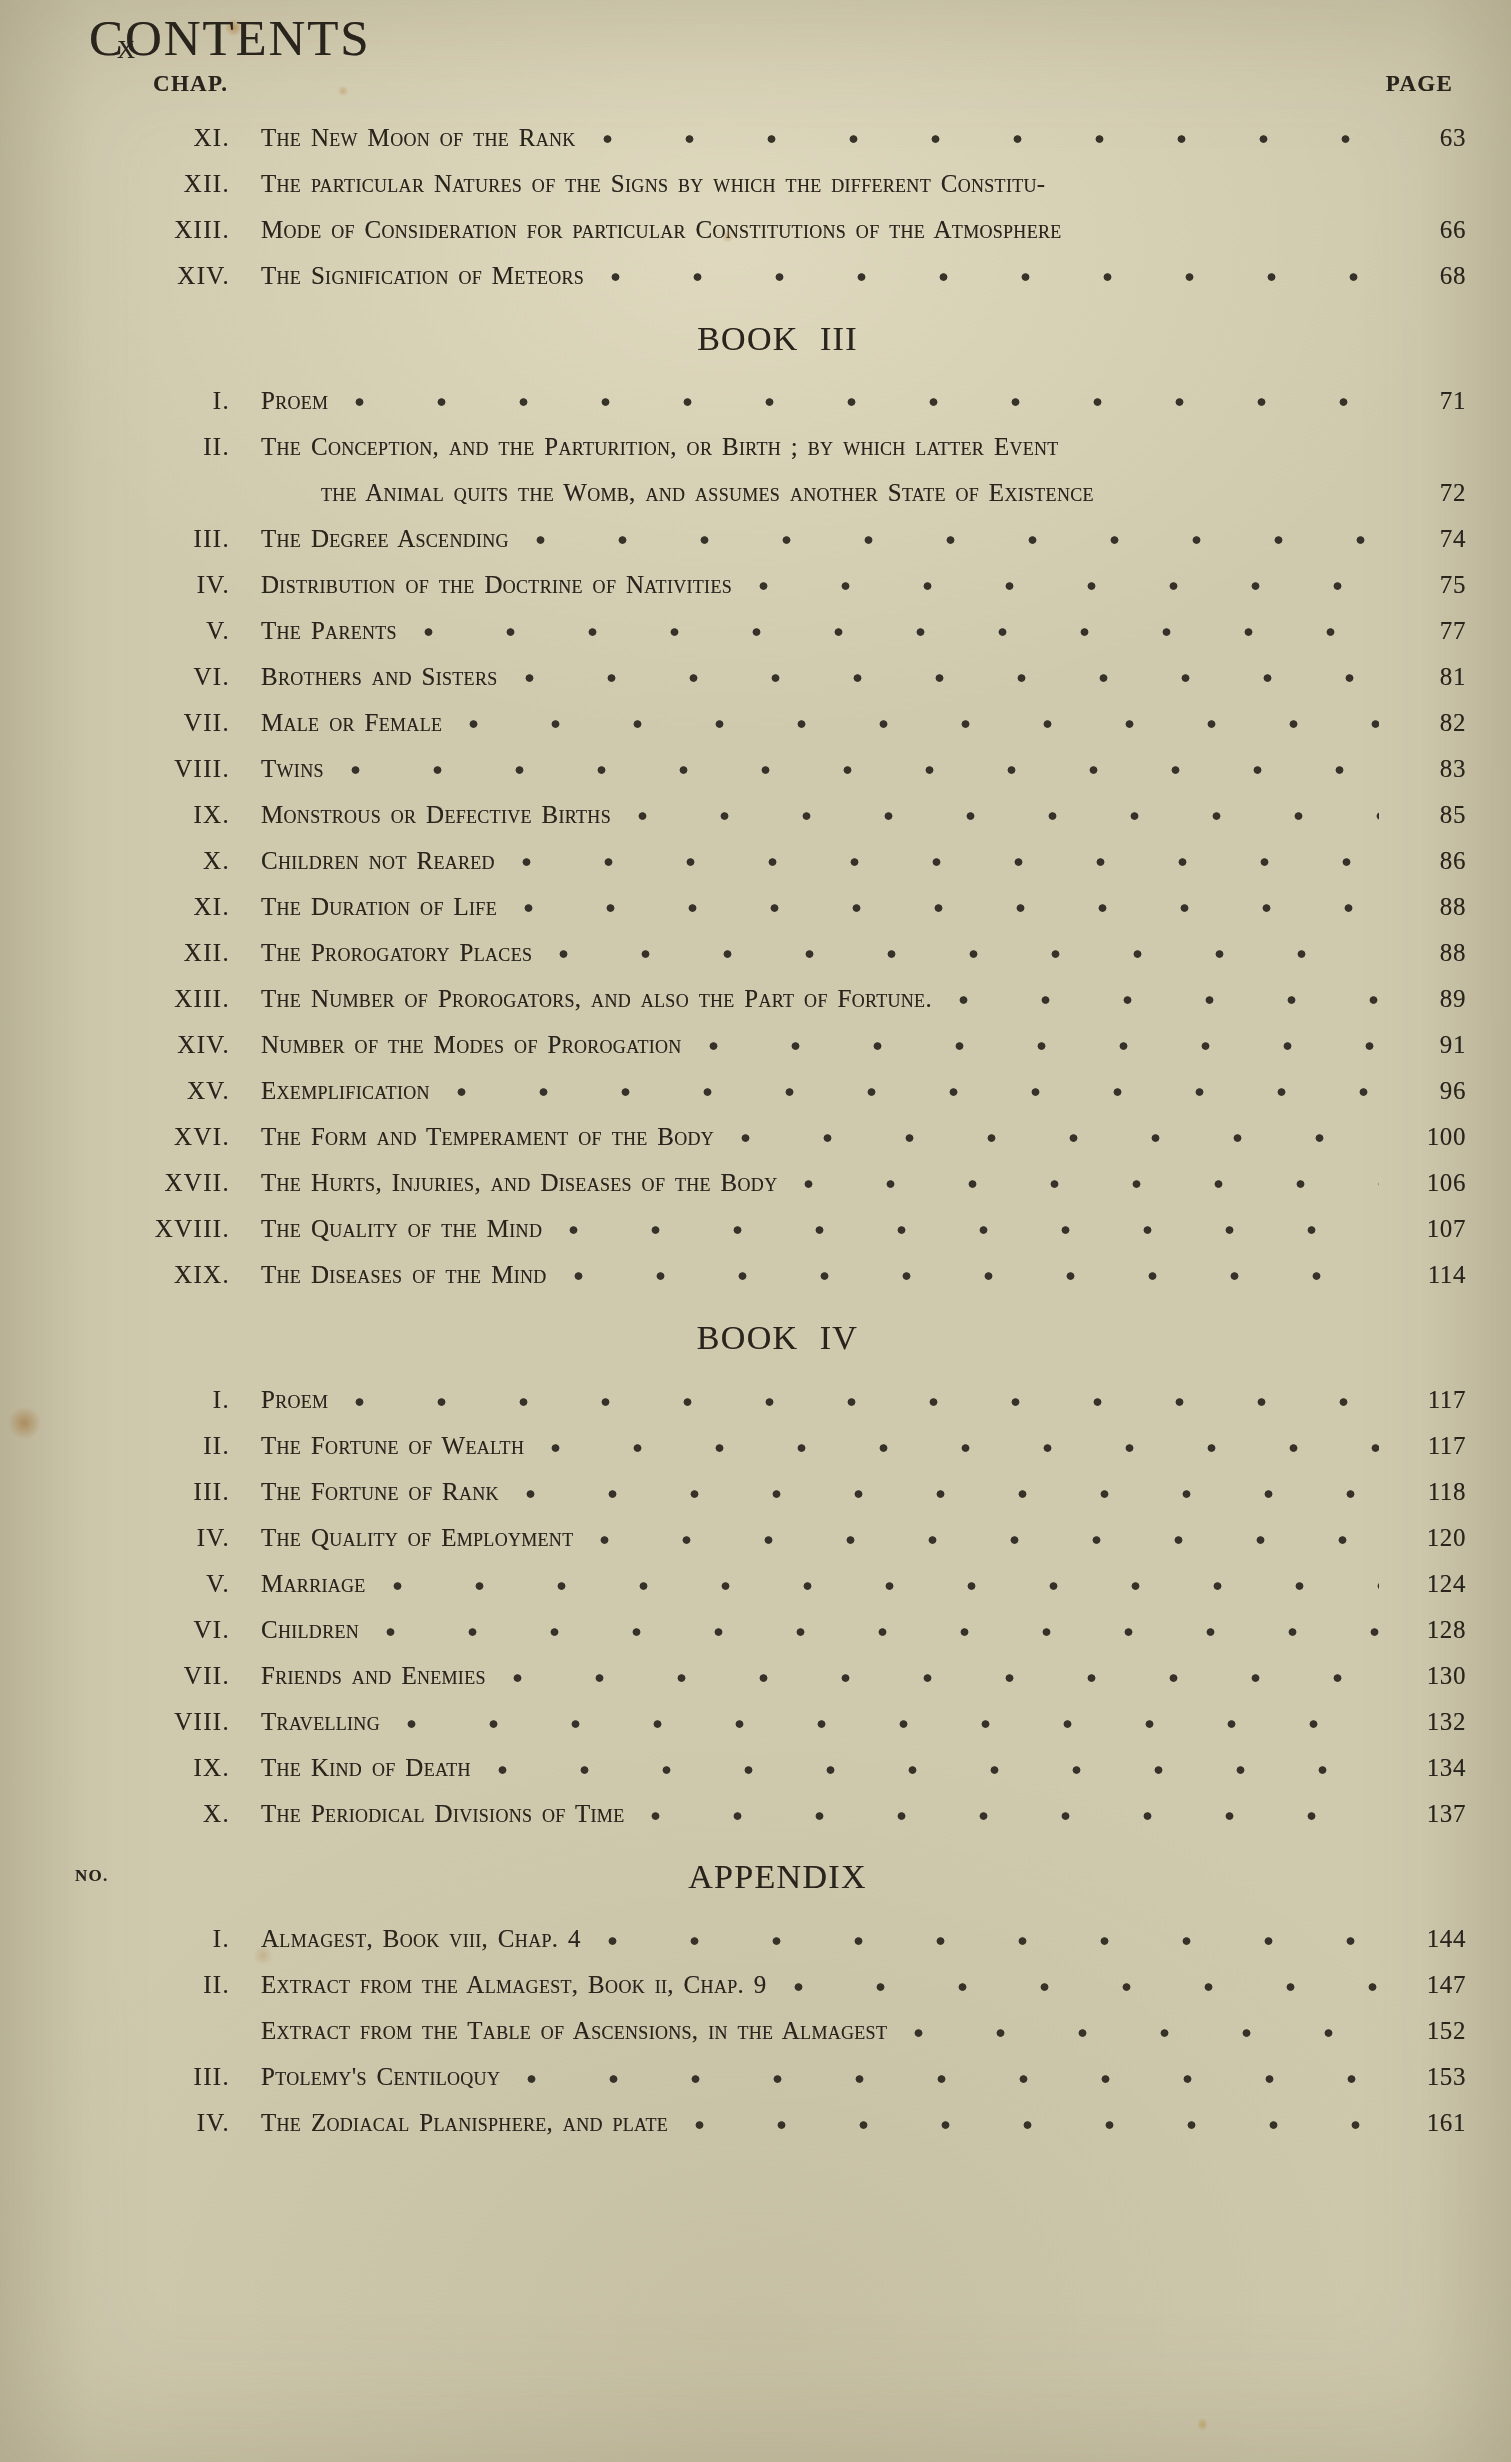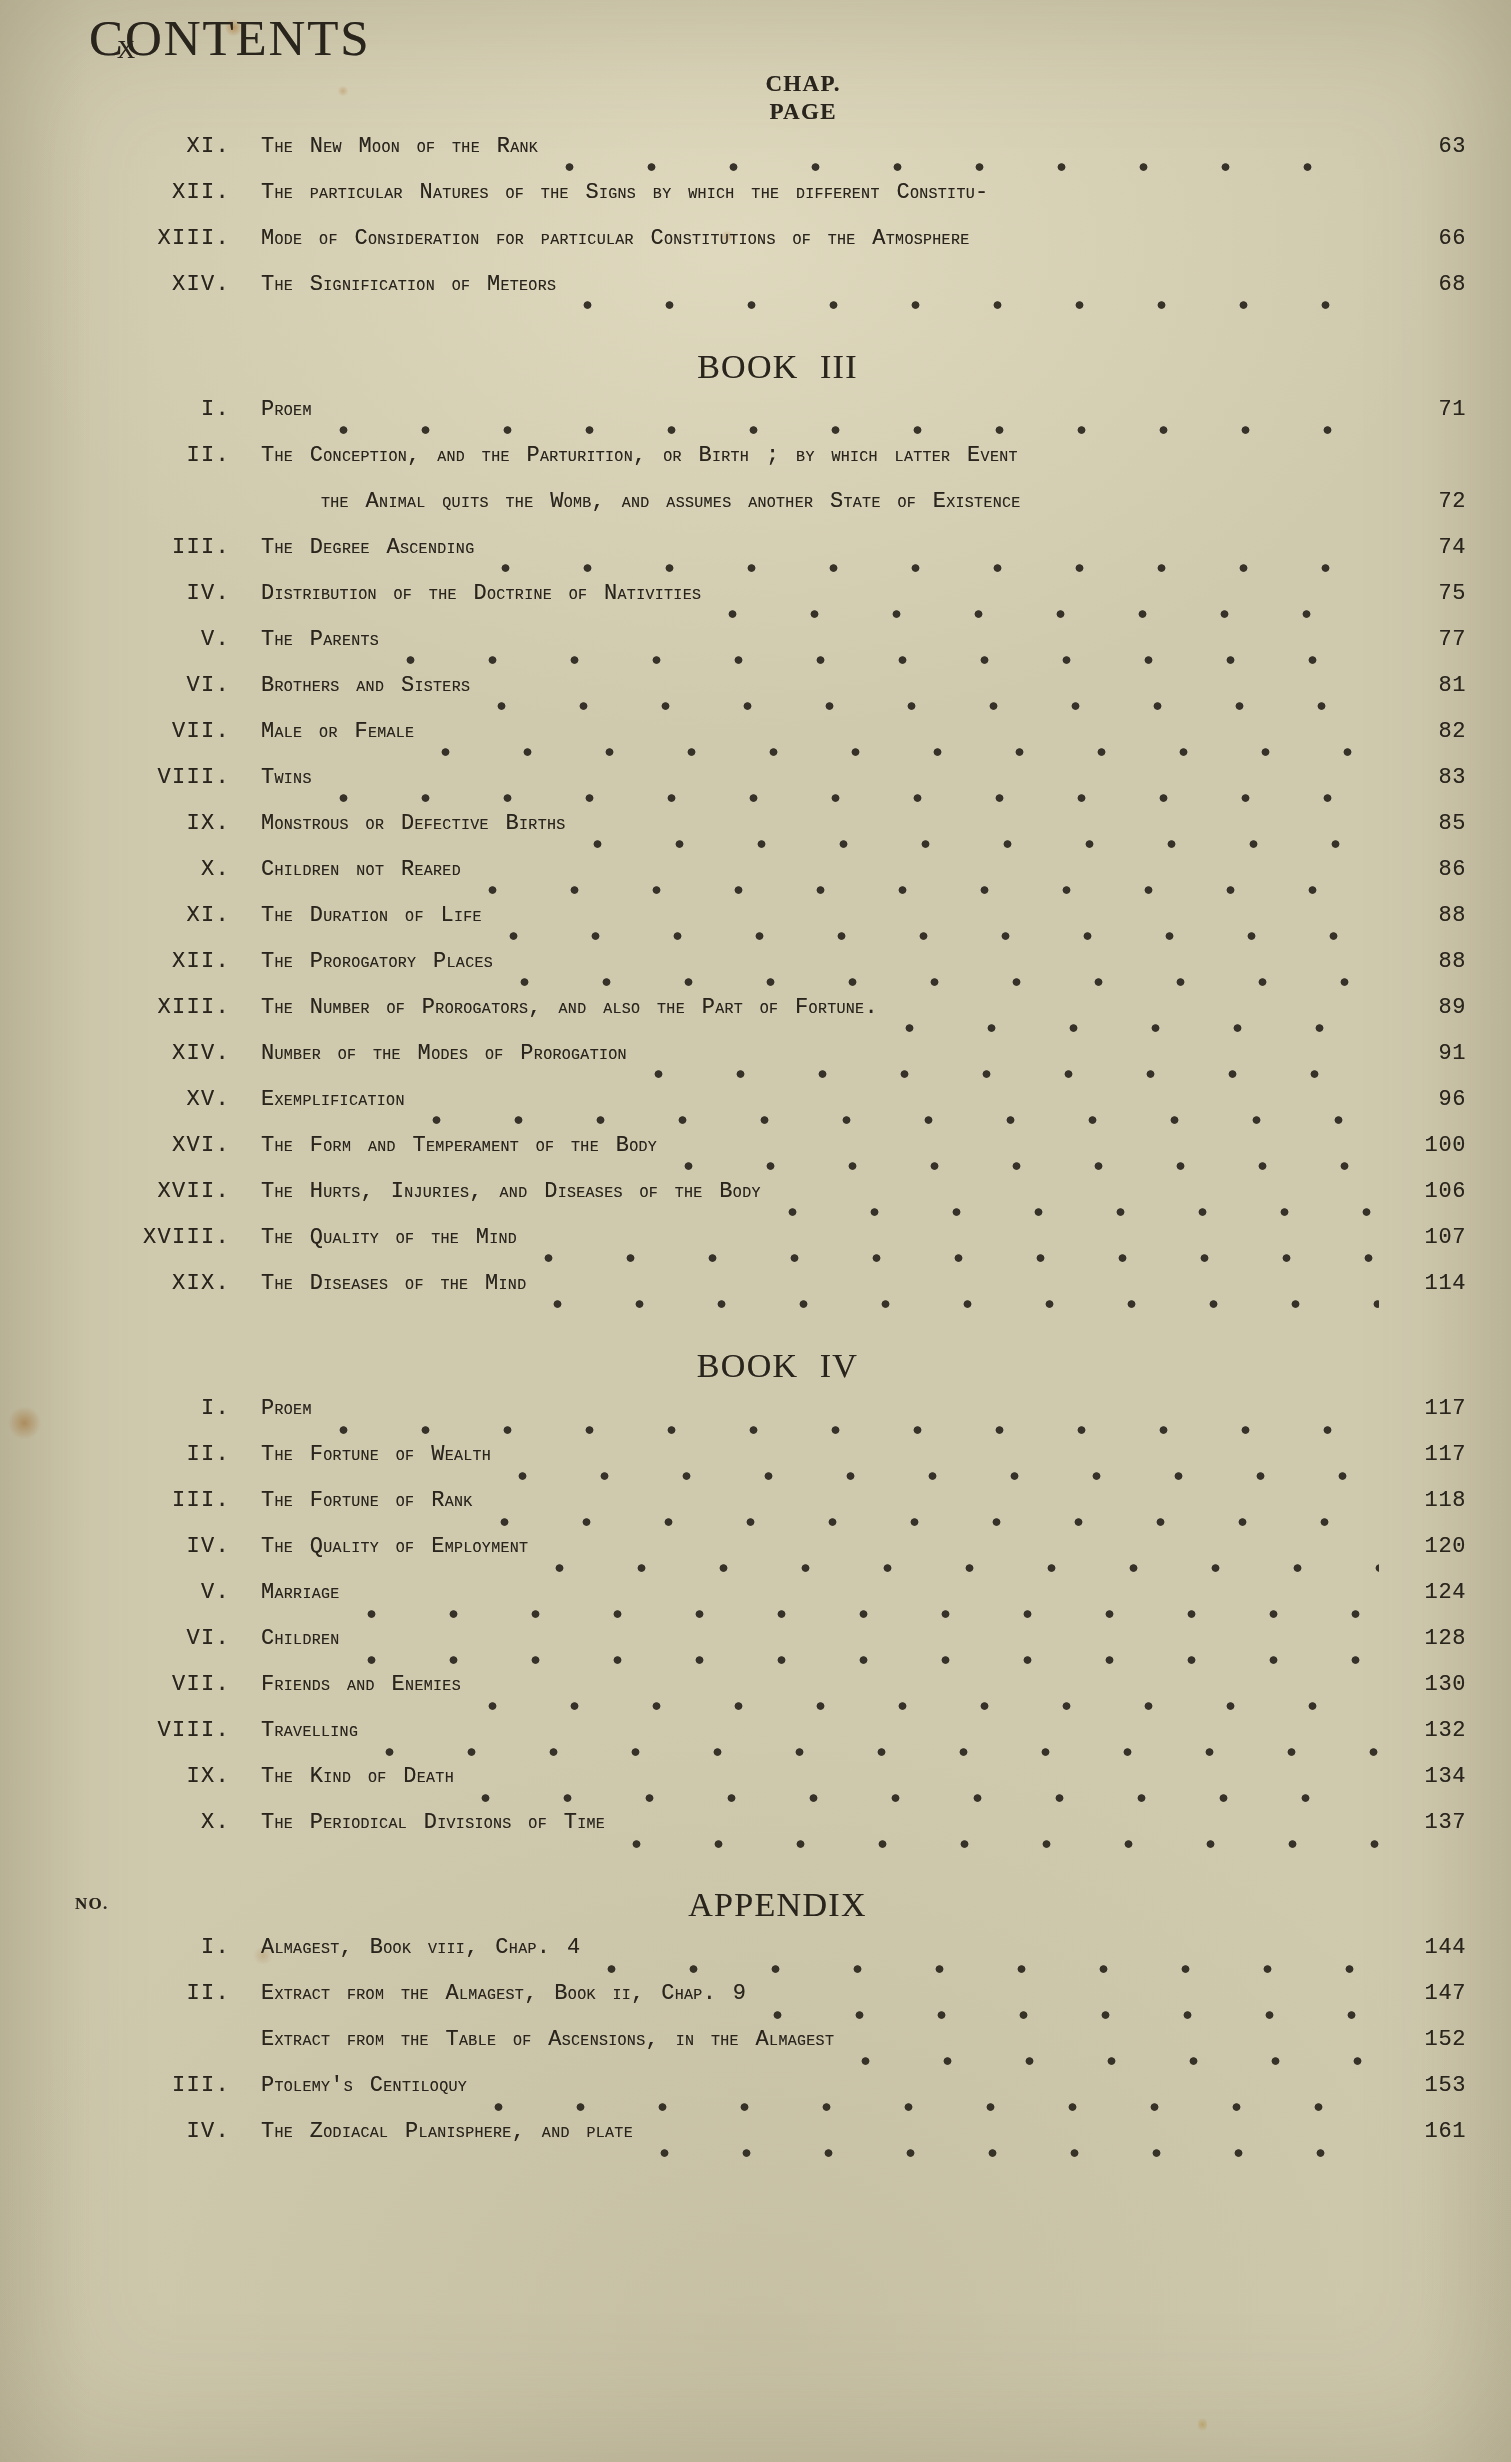--- a/index.html
+++ b/index.html
@@ -50,27 +50,26 @@
   .masthead {
     padding-top: 11.5px;
     font-size: 51px;
     line-height: 1.05;
     letter-spacing: 1.9px;
   }
 
   .col-headers {
     display: flex;
     justify-content: space-between;
-    align-items: center;
+    align-items: flex-start;
     padding: 5.1px 12.8px 0 64px;
     font-size: 23px;
     line-height: 28px;
     font-weight: bold;
     letter-spacing: 1.3px;
-    flex-direction: column;
   }
 
   .sections { padding-top: 7.7px; }
 
   .section-heading {
     position: relative;
     text-align: center;
     font-size: 34px;
     line-height: 40px;
     margin-top: 29px;
@@ -83,25 +82,24 @@
     left: -14px;
     bottom: 1.3px;
     font-size: 17px;
     font-weight: bold;
     letter-spacing: 1.3px;
     word-spacing: normal;
   }
 
   .row {
     display: flex;
-    align-items: flex-start;
+    align-items: flex-end;
     height: 46px;
-    font-size: 22px;
+    font-size: 25px;
     white-space: nowrap;
-    font-family: Liberation Mono, monospace;
   }
   .num {
     width: 141px;
     flex: 0 0 141px;
     text-align: right;
     letter-spacing: 1.3px;
   }
   .t {
     font-variant: small-caps;
     letter-spacing: 0.3px;

